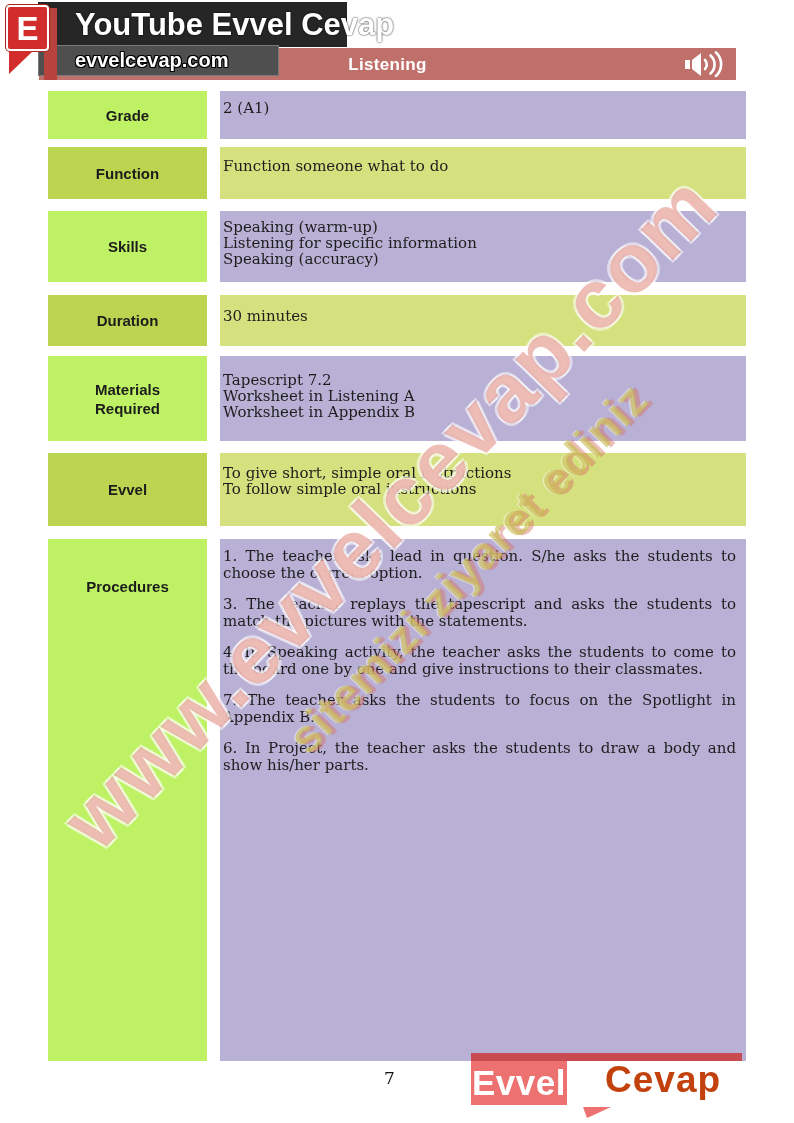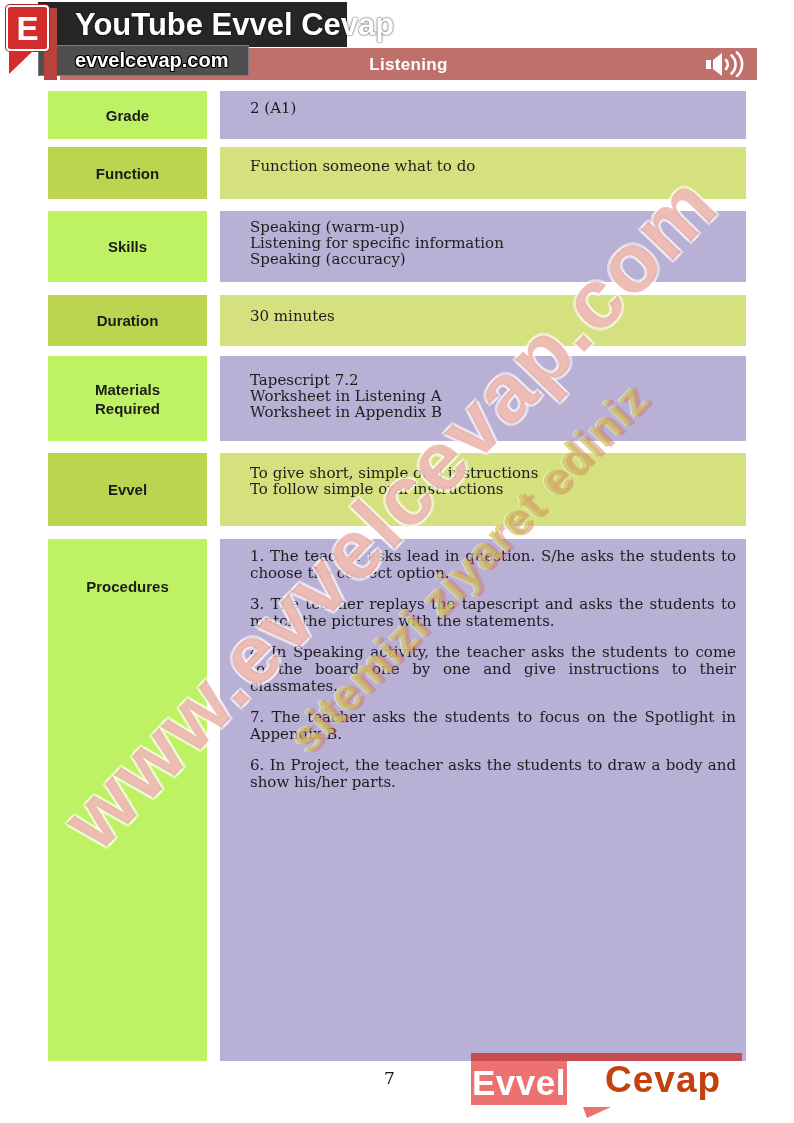--- a/index.html
+++ b/index.html
@@ -5,39 +5,39 @@
   * { margin:0; padding:0; box-sizing:border-box; }
   html,body { background:#e8e8e8; }
   .page {
     position:relative; width:794px; height:1123px; margin:0 auto;
     background:#ffffff; overflow:hidden;
     font-family:"Liberation Sans", sans-serif;
   }
 
   
   .salmon-bar {
-    position:absolute; left:60px; top:48px; width:697px; height:32px;
+    position:absolute; left:39px; top:48px; width:697px; height:32px;
     background:#c0706b;
   }
   .listening-title {
     position:absolute; left:0; right:0; top:7px; text-align:center;
     color:#ffffff; font-weight:bold; font-size:17px; letter-spacing:.3px;
   }
   .speaker-wrap { position:absolute; right:13px; top:3px; }
   .big-dark-bar {
     position:absolute; left:38px; top:2px; width:309px; height:45px;
     background:#262626; display:flex; align-items:center;
   }
   .big-dark-bar span {
     margin-left:37px; color:#ffffff; font-weight:bold; font-size:31px;
     text-shadow:0 0 2px #000;
     white-space:nowrap;
   }
   .site-bar {
-    position:absolute; left:38px; top:45px; width:211px; height:31px;
+    position:absolute; left:38px; top:45px; width:241px; height:31px;
     background:#4f4f4f; border:1px solid #7a7a7a; display:flex; align-items:center;
   }
   .site-bar span {
     margin-left:36px; color:#ffffff; font-weight:bold; font-size:20px;
     text-shadow:-1px -1px 0 #000, 1px -1px 0 #000, -1px 1px 0 #000, 1px 1px 0 #000;
     white-space:nowrap;
   }
   .e-strip {
     position:absolute; left:44px; top:8px; width:13px; height:72px;
     background:#b8423c;
@@ -55,21 +55,21 @@
   .lesson-table { position:absolute; left:48px; top:91px; width:698px; }
   .trow { display:flex; }
   .lcell {
     width:159px; margin-right:13px; flex:none;
     display:flex; align-items:center; justify-content:center; text-align:center;
     font-weight:bold; font-size:15px; color:#1c1c1c;
   }
   .lcell span { display:inline-block; max-width:112px; line-height:19px; }
   .vcell {
     flex:1; font-family:"DejaVu Serif", serif; font-size:15px; color:#1d1d1d;
-    padding-left:30px; padding-right:10px; line-height:16px;
+    padding-left:3px; padding-right:10px; line-height:16px;
   }
   .purple .lcell { background:#bef264; }
   .purple .vcell { background:#b9b0d5; }
   .green  .lcell { background:#bcd551; }
   .green  .vcell { background:#d5e07e; }
   .vline { line-height:16px; }
   .procedures-row .lcell { align-items:flex-start; padding-top:38px; }
   .para { margin:0 0 14px 0; text-align:justify; line-height:17px; }
 
   

